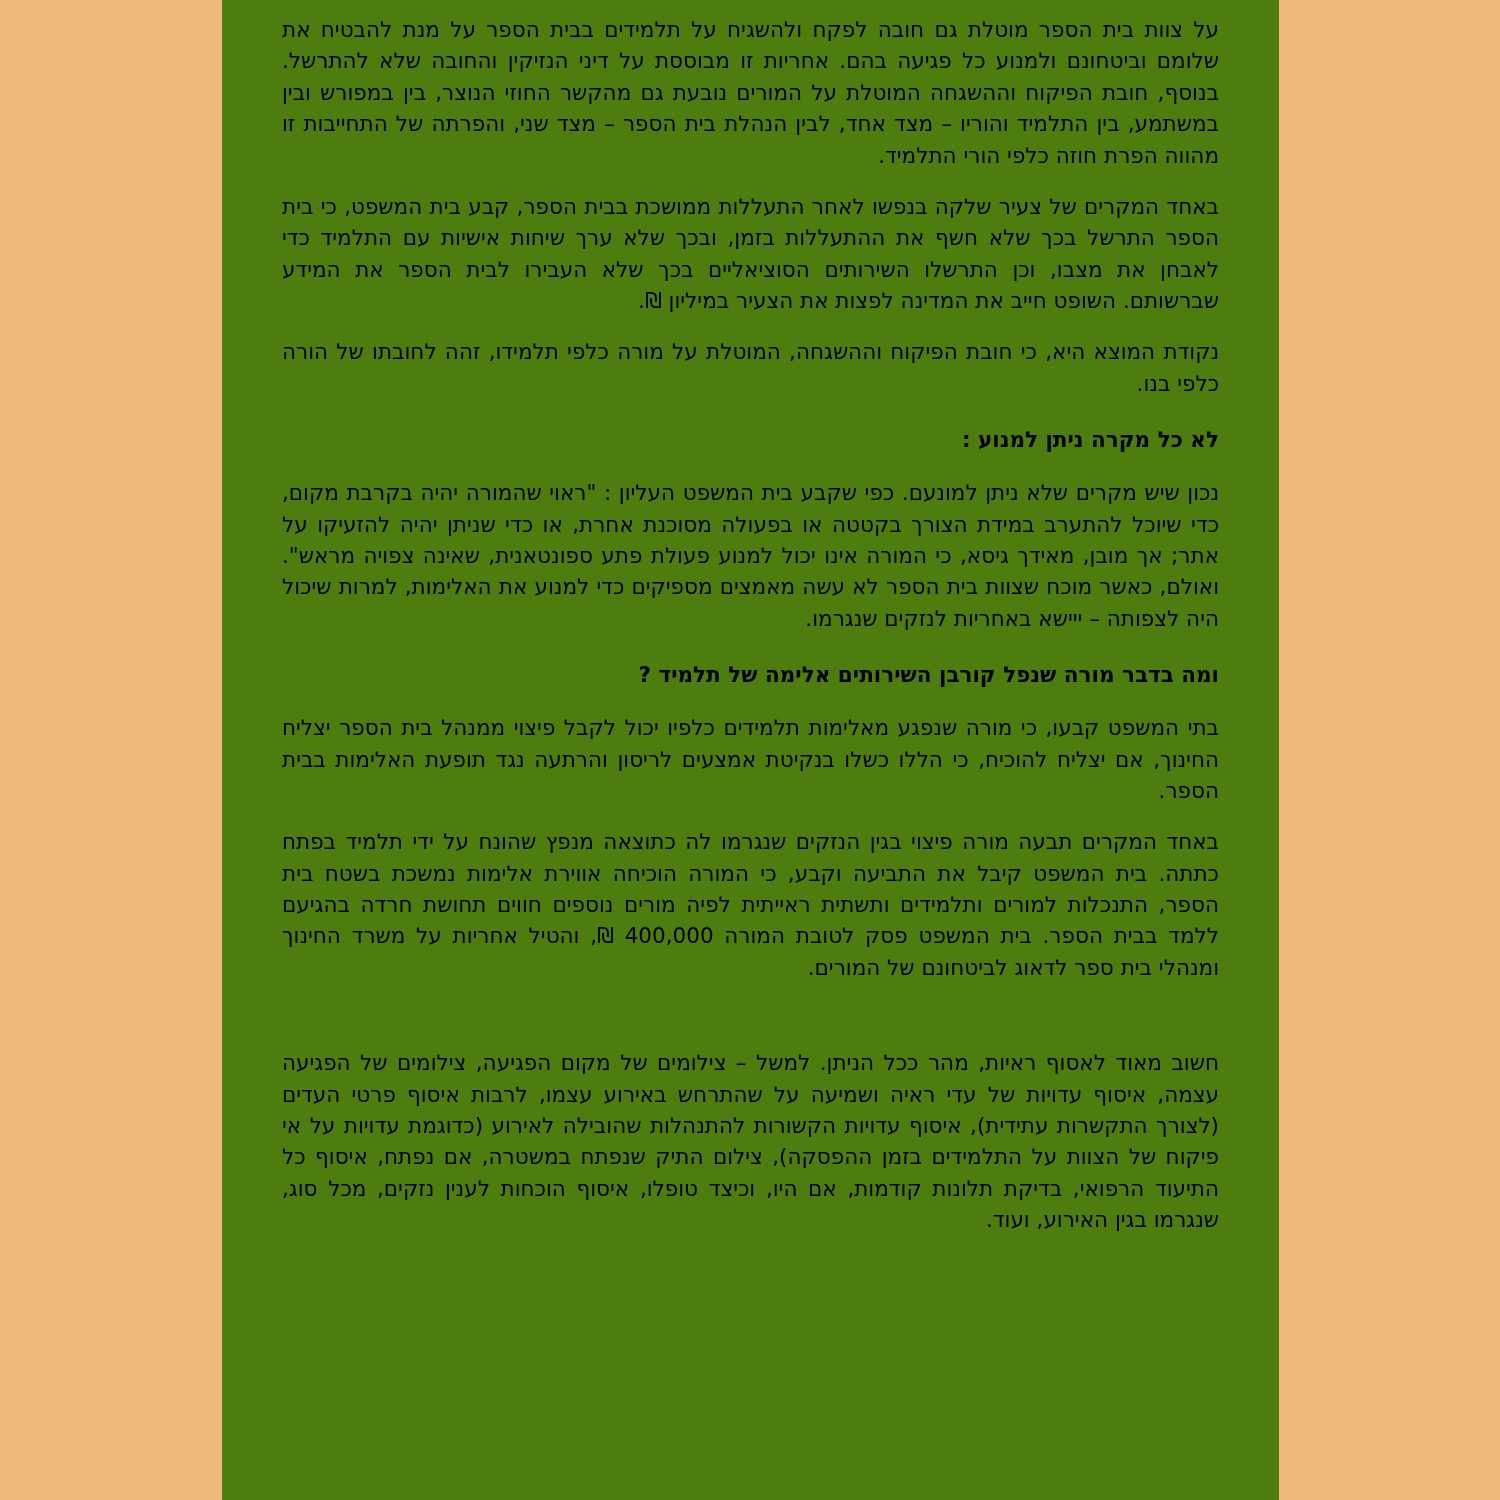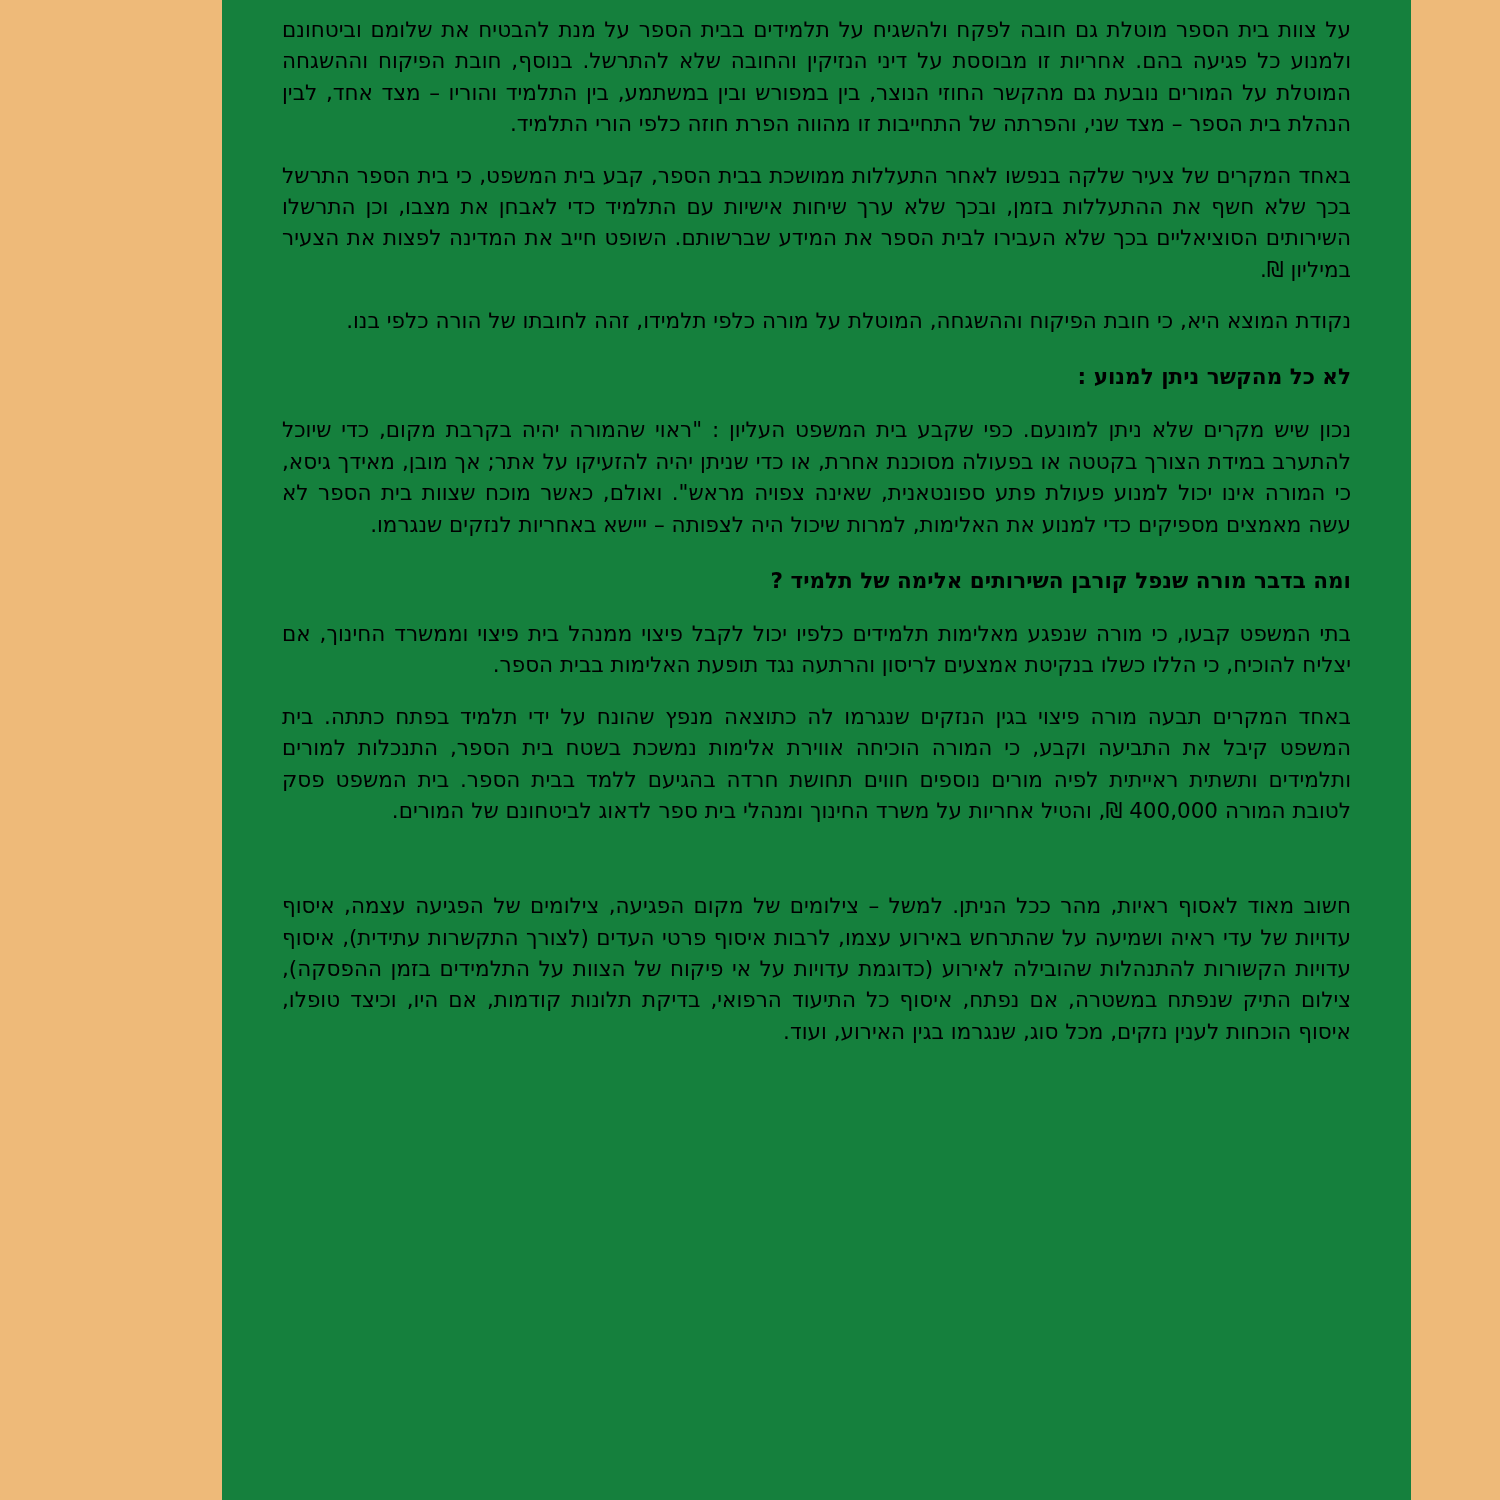--- a/index.html
+++ b/index.html
@@ -10,23 +10,23 @@
     width: 1500px;
     height: 1500px;
     background: #eeba79;
     font-family: "DejaVu Sans", "Liberation Sans", sans-serif;
     overflow: hidden;
   }
   .page {
     position: absolute;
     top: 0;
     left: 222px;
-    width: 1189px;
+    width: 1057px;
     height: 1500px;
-    background: #15803d;
+    background: #4d7c0f;
     box-sizing: border-box;
     padding: 14px 60px 0 60px;
     overflow: hidden;
   }
   .doc {
     direction: rtl;
     text-align: right;
     color: #000000;
     font-size: 21.5px;
     line-height: 1.45;
@@ -58,27 +58,27 @@
 <div class="page">
   <div class="doc">
 
     <p class="para">על צוות בית הספר מוטלת גם חובה לפקח ולהשגיח על תלמידים בבית הספר על מנת להבטיח את שלומם וביטחונם ולמנוע כל פגיעה בהם. אחריות זו מבוססת על דיני הנזיקין והחובה שלא להתרשל. בנוסף, חובת הפיקוח וההשגחה המוטלת על המורים נובעת גם מהקשר החוזי הנוצר, בין במפורש ובין במשתמע, בין התלמיד והוריו – מצד אחד, לבין הנהלת בית הספר – מצד שני, והפרתה של התחייבות זו מהווה הפרת חוזה כלפי הורי התלמיד.</p>
 
     <p class="para">באחד המקרים של צעיר שלקה בנפשו לאחר התעללות ממושכת בבית הספר, קבע בית המשפט, כי בית הספר התרשל בכך שלא חשף את ההתעללות בזמן, ובכך שלא ערך שיחות אישיות עם התלמיד כדי לאבחן את מצבו, וכן התרשלו השירותים הסוציאליים בכך שלא העבירו לבית הספר את המידע שברשותם. השופט חייב את המדינה לפצות את הצעיר  במיליון  ₪.</p>
 
     <p class="para">נקודת המוצא היא, כי חובת הפיקוח וההשגחה, המוטלת על מורה כלפי תלמידו, זהה לחובתו של הורה כלפי בנו.</p>
 
 
-    <h2 class="heading">לא כל מהקשר ניתן למנוע :</h2>
+    <h2 class="heading">לא כל מקרה ניתן למנוע :</h2>
 
     <p class="para">נכון שיש מקרים שלא ניתן למונעם. כפי שקבע בית המשפט העליון : "ראוי שהמורה יהיה בקרבת מקום, כדי שיוכל להתערב במידת הצורך בקטטה או בפעולה מסוכנת אחרת, או כדי שניתן יהיה להזעיקו על אתר; אך מובן, מאידך גיסא, כי המורה אינו יכול למנוע פעולת פתע ספונטאנית, שאינה צפויה מראש". ואולם, כאשר מוכח שצוות בית הספר לא עשה מאמצים מספיקים כדי למנוע את האלימות, למרות שיכול היה לצפותה – ייישא באחריות לנזקים שנגרמו.</p>
 
     <h2 class="heading">ומה בדבר מורה שנפל קורבן השירותים אלימה של תלמיד ?</h2>
 
-    <p class="para">בתי המשפט קבעו, כי מורה שנפגע מאלימות תלמידים כלפיו יכול לקבל פיצוי ממנהל בית פיצוי וממשרד החינוך, אם יצליח להוכיח, כי הללו כשלו בנקיטת אמצעים לריסון והרתעה נגד תופעת האלימות בבית הספר.</p>
+    <p class="para">בתי המשפט קבעו, כי מורה שנפגע מאלימות תלמידים כלפיו יכול לקבל פיצוי ממנהל בית הספר יצליח החינוך, אם יצליח להוכיח, כי הללו כשלו בנקיטת אמצעים לריסון והרתעה נגד תופעת האלימות בבית הספר.</p>
 
     <p class="para">באחד המקרים תבעה מורה פיצוי בגין הנזקים שנגרמו לה כתוצאה מנפץ שהונח על ידי תלמיד בפתח כתתה. בית המשפט קיבל את התביעה וקבע, כי המורה הוכיחה אווירת אלימות נמשכת בשטח בית הספר, התנכלות למורים ותלמידים ותשתית ראייתית לפיה מורים נוספים חווים תחושת חרדה בהגיעם ללמד בבית הספר. בית המשפט פסק לטובת המורה 400,000 ₪, והטיל אחריות על משרד החינוך ומנהלי בית ספר לדאוג לביטחונם של המורים.</p>
 
     <div class="spacer-big"></div>
 
 
     <p class="para tail-para">חשוב מאוד לאסוף ראיות, מהר ככל הניתן. למשל – צילומים של מקום הפגיעה, צילומים של הפגיעה עצמה, איסוף עדויות של עדי ראיה ושמיעה על שהתרחש באירוע עצמו, לרבות איסוף פרטי העדים (לצורך התקשרות עתידית), איסוף עדויות הקשורות להתנהלות שהובילה לאירוע (כדוגמת עדויות על אי פיקוח של הצוות על התלמידים בזמן ההפסקה), צילום התיק שנפתח במשטרה, אם נפתח, איסוף כל התיעוד הרפואי, בדיקת תלונות קודמות, אם היו, וכיצד טופלו, איסוף הוכחות לענין נזקים, מכל סוג, שנגרמו בגין האירוע, ועוד.</p>
 
   </div>
 </div>

